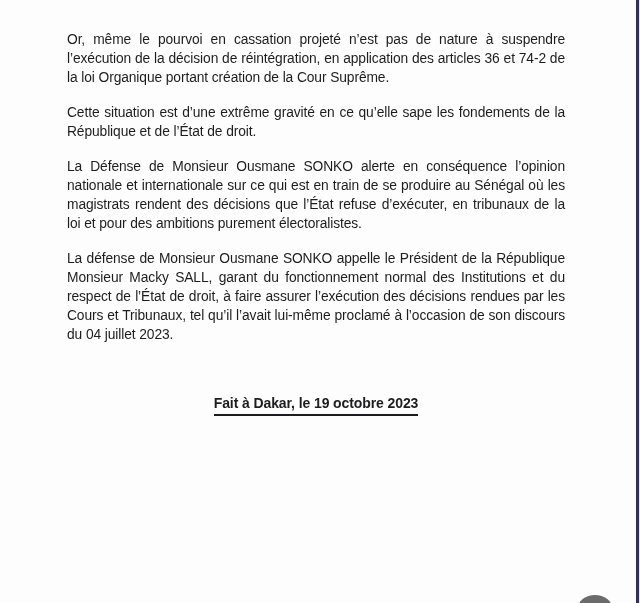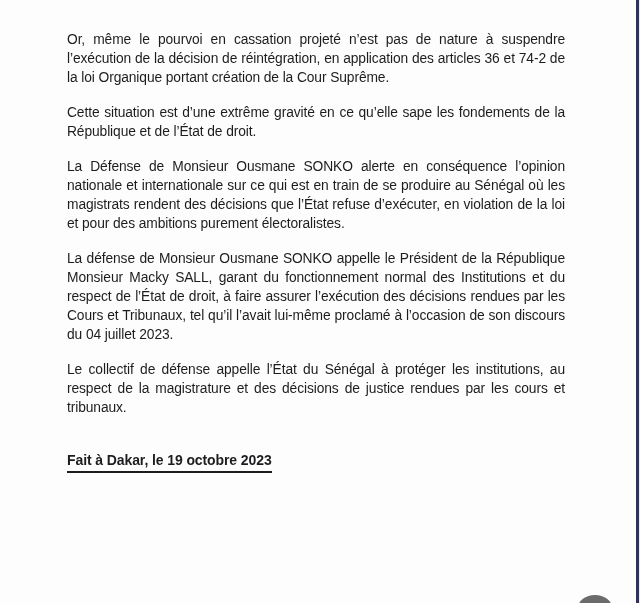--- a/index.html
+++ b/index.html
@@ -26,22 +26,22 @@
     color: var(--text, #1d1d1f);
     font-size: 13.8px;
     line-height: 19px;
     letter-spacing: -0.1px;
     text-align: justify;
   }
   .content p {
     margin: 0 0 16px 0;
   }
   .dateline-row {
-    margin-top: 34px;
-    text-align: left;
+    margin-top: 50px;
+    text-align: center;
   }
   .dateline {
     display: inline-block;
     font-weight: 700;
     font-size: 14px;
     border-bottom: 2px solid var(--text, #1d1d1f);
     padding-bottom: 1px;
   }
   .accent-border {
     position: absolute;
@@ -69,23 +69,22 @@
     background: var(--circle, #6b6b6b);
   }
 </style>
 </head>
 <body>
 
 <div class="page">
   <div class="content">
     <p>Or, même le pourvoi en cassation projeté n’est pas de nature à suspendre l’exécution de la décision de réintégration, en application des articles 36 et 74-2 de la loi Organique portant création de la Cour Suprême.</p>
     <p>Cette situation est d’une extrême gravité en ce qu’elle sape les fondements de la République et de l’État de droit.</p>
-    <p>La Défense de Monsieur Ousmane SONKO alerte en conséquence l’opinion nationale et internationale sur ce qui est en train de se produire au Sénégal où les magistrats rendent des décisions que l’État refuse d’exécuter, en violation de la loi et pour des ambitions purement électoralistes.</p>
+    <p>La Défense de Monsieur Ousmane SONKO alerte en conséquence l’opinion nationale et internationale sur ce qui est en train de se produire au Sénégal où les magistrats rendent des décisions que l’État refuse d’exécuter, en tribunaux de la loi et pour des ambitions purement électoralistes.</p>
     <p>La défense de Monsieur Ousmane SONKO appelle le Président de la République Monsieur Macky SALL, garant du fonctionnement normal des Institutions et du respect de l’État de droit, à faire assurer l’exécution des décisions rendues par les Cours et Tribunaux, tel qu’il l’avait lui-même proclamé à l’occasion de son discours du 04 juillet 2023.</p>
-    <p>Le collectif de défense appelle l’État du Sénégal à protéger les institutions, au respect de la magistrature et des décisions de justice rendues par les cours et tribunaux.</p>
     <div class="dateline-row">
       <span class="dateline">Fait à Dakar, le 19 octobre 2023</span>
     </div>
   </div>
 
   <div class="accent-border"></div>
   <div class="accent-border-light"></div>
   <div class="partial-circle"></div>
 </div>
 

